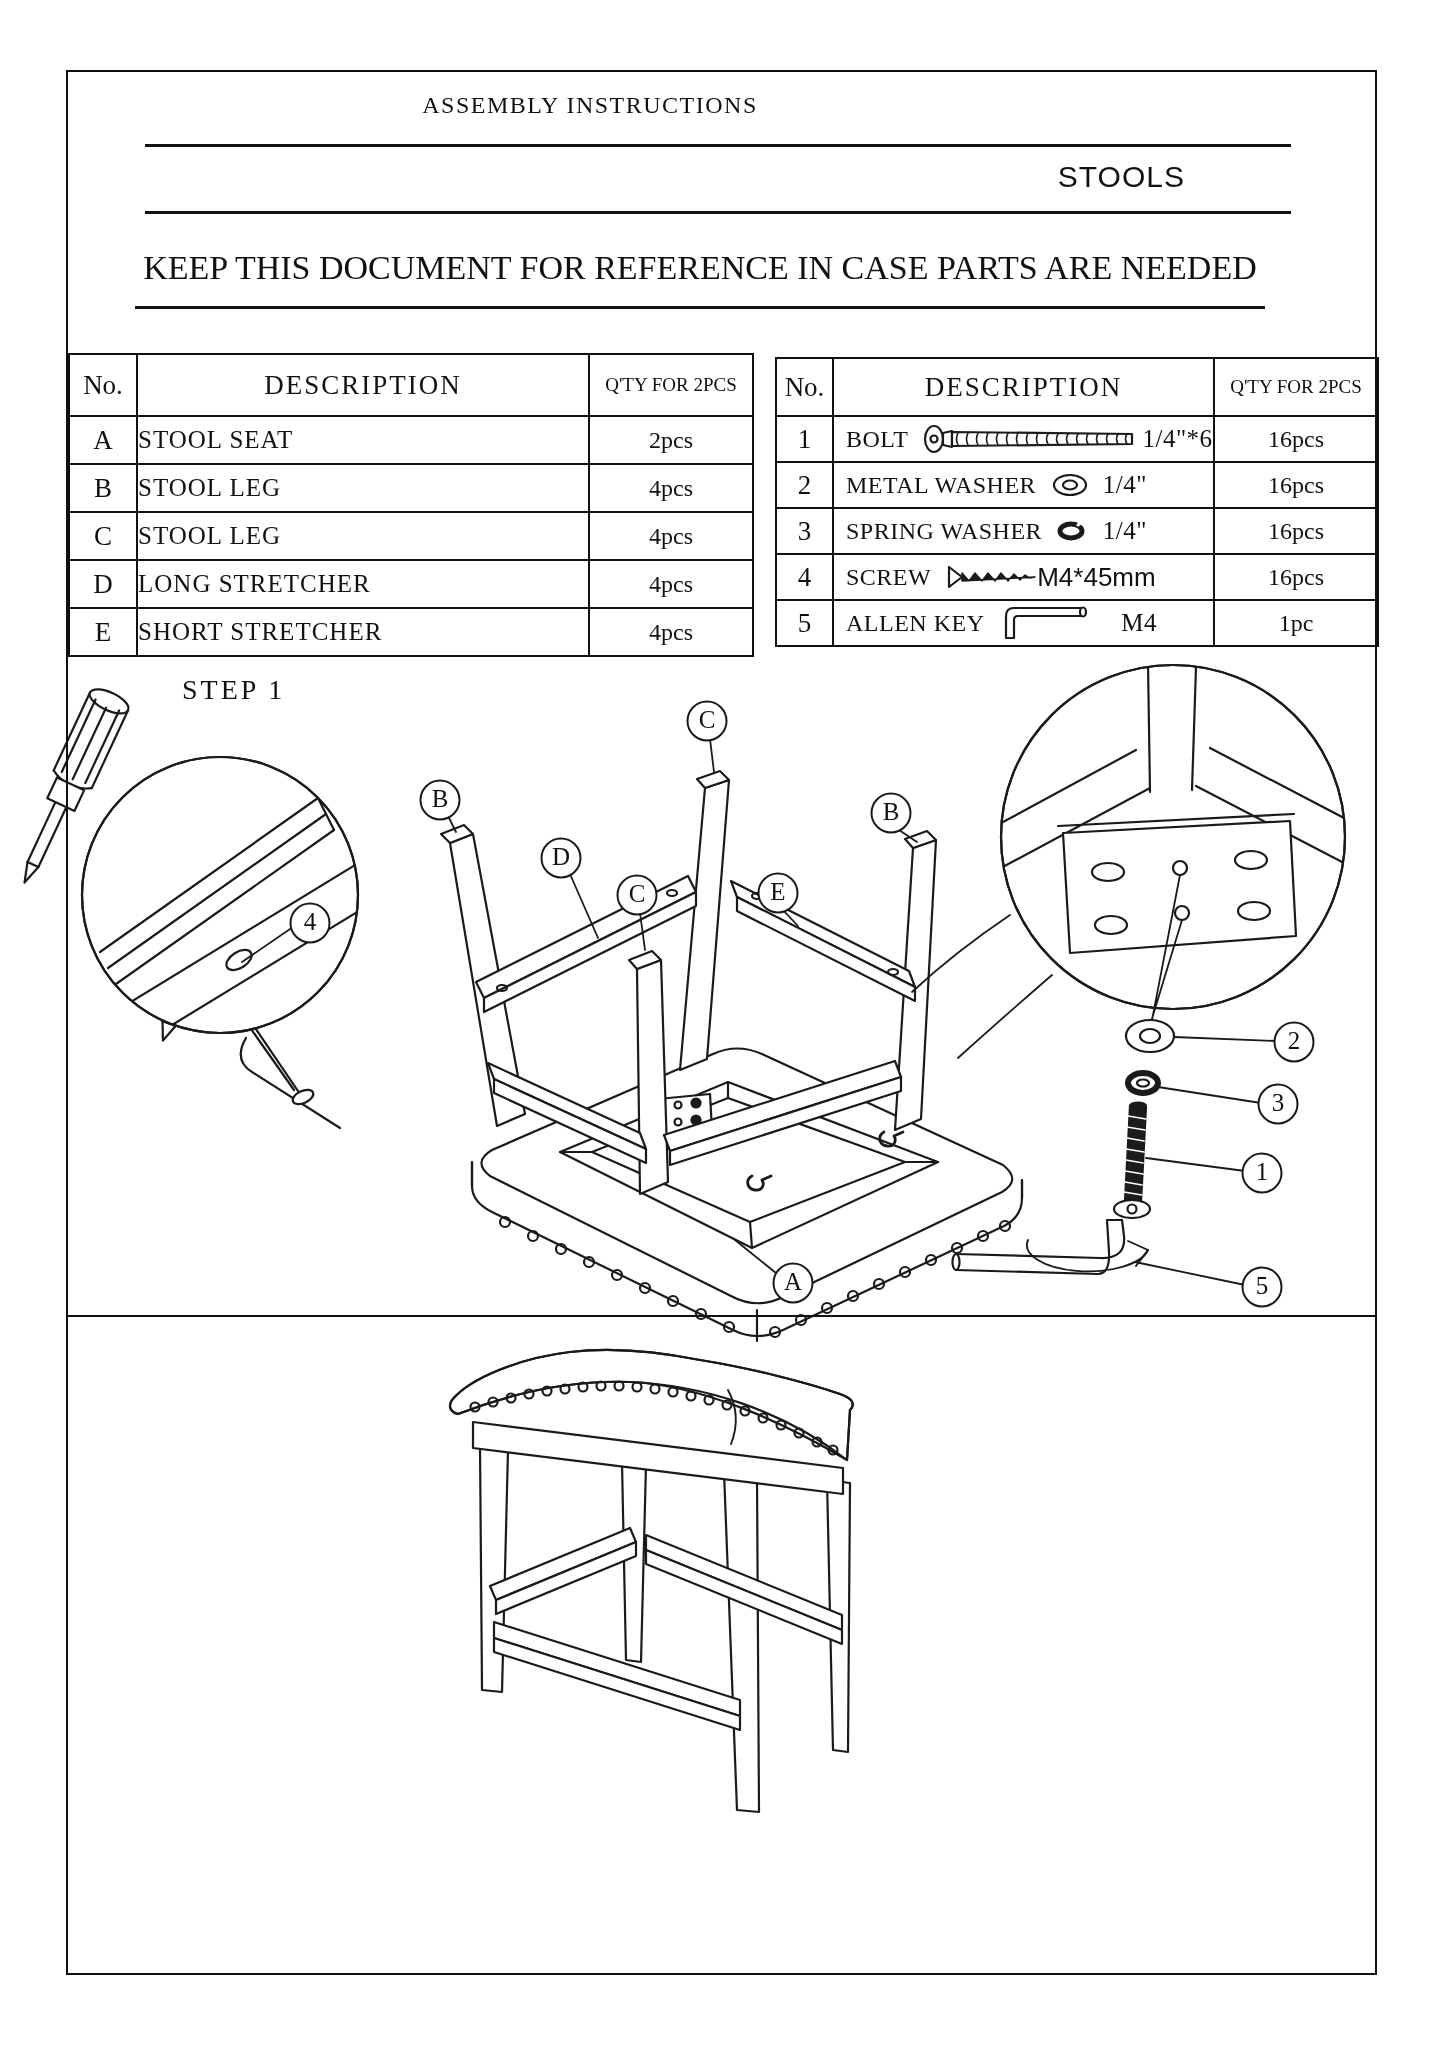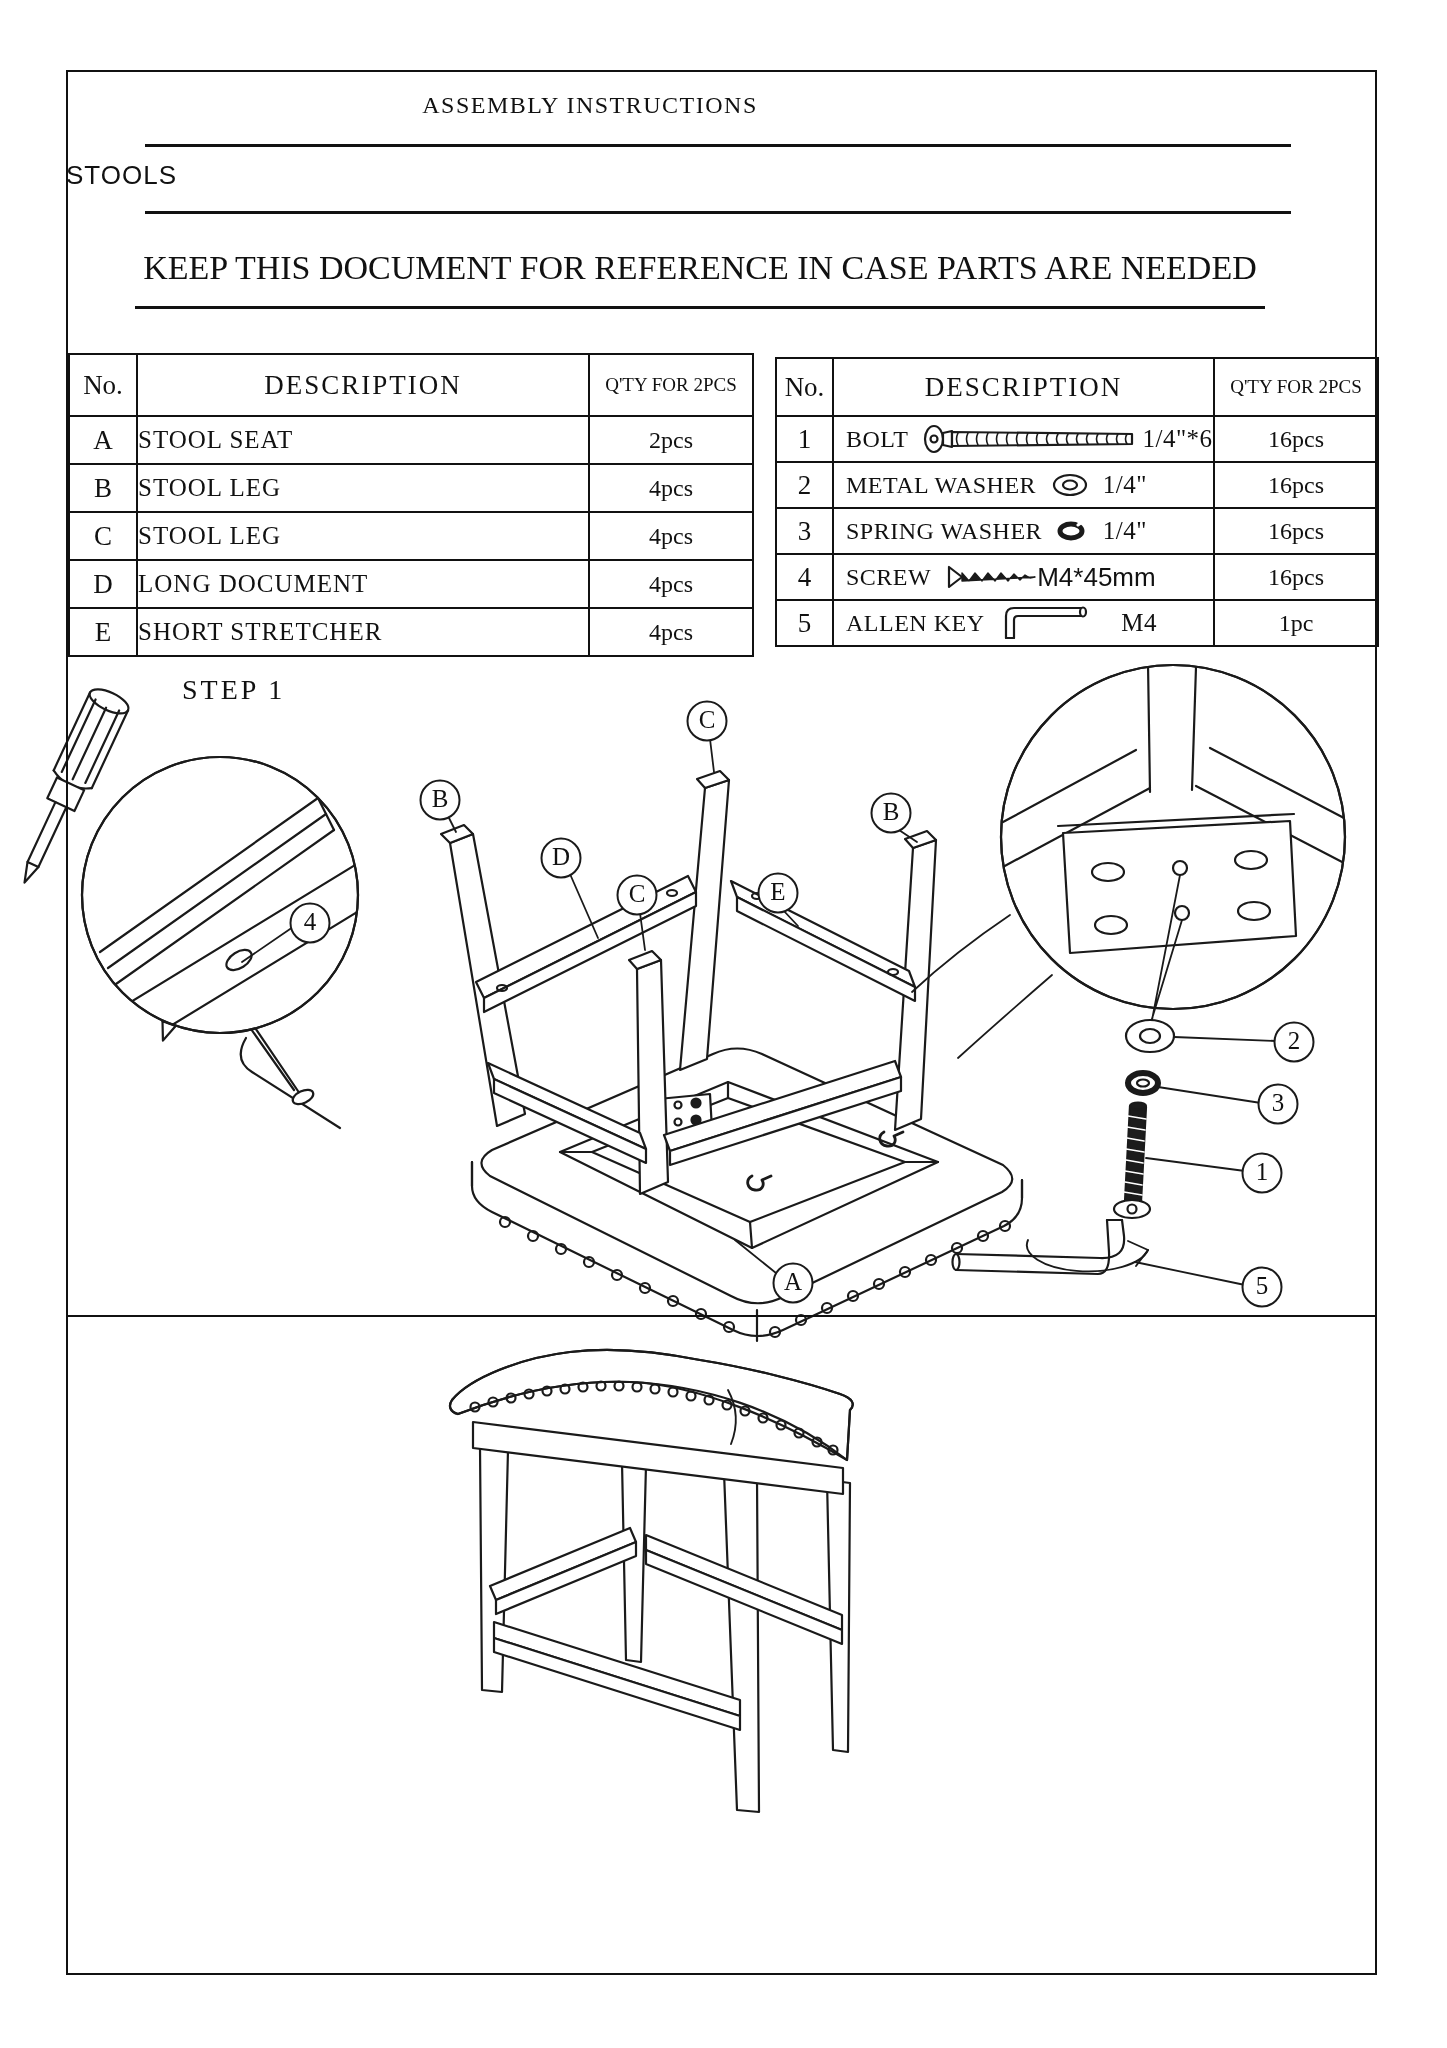--- a/index.html
+++ b/index.html
@@ -5,22 +5,22 @@
   html,body{margin:0;padding:0;background:#fff;}
   body{width:1447px;height:2048px;position:relative;overflow:hidden;
        font-family:"Liberation Serif", serif; color:#111;}
   .page-border{position:absolute;left:66px;top:70px;width:1307px;height:1901px;
        border:2px solid #111;}
   .divider{position:absolute;left:66px;top:1315px;width:1311px;height:2px;background:#111;}
   .doc-title{position:absolute;left:52px;top:92px;width:1076px;text-align:center;
        font-size:24px;letter-spacing:1.5px;font-family:"Liberation Serif",serif;}
   .rule{position:absolute;left:145px;width:1146px;height:3px;background:#111;}
   .r1{top:144px;} .r2{top:211px;}
-  .doc-subtitle{position:absolute;left:66px;top:160px;width:1119px;text-align:left;
-       font-size:26px;letter-spacing:1px;font-family:"Liberation Sans",sans-serif;}
+  .doc-subtitle{position:absolute;left:66px;top:160px;width:1119px;text-align:right;
+       font-size:30px;letter-spacing:1px;font-family:"Liberation Sans",sans-serif;}
   .warnings{position:absolute;left:60px;top:246px;width:1280px;text-align:center;
        font-size:34px;line-height:44px;}
   .warnings span{display:inline-block;border-bottom:3px solid #111;padding:0 8px 16px 8px;}
   table.tbl{position:absolute;border-collapse:collapse;table-layout:fixed;background:transparent;}
   table.tbl th, table.tbl td{border:2.5px solid #111;padding:0;overflow:hidden;}
   th.h-no{font-size:27px;font-weight:normal;text-align:center;}
   th.h-desc{font-size:27px;font-weight:normal;text-align:center;letter-spacing:2px;}
   th.h-qty{font-size:19px;font-weight:normal;text-align:center;}
   td.c-no{font-size:27px;text-align:center;}
   td.c-desc{font-size:25px;text-align:left;padding-left:16px;letter-spacing:1px;}
@@ -299,21 +299,21 @@
       <td class="c-desc">STOOL LEG</td>
       <td class="c-qty">4pcs</td>
     </tr>
     <tr style="height:48px">
       <td class="c-no">C</td>
       <td class="c-desc">STOOL LEG</td>
       <td class="c-qty">4pcs</td>
     </tr>
     <tr style="height:48px">
       <td class="c-no">D</td>
-      <td class="c-desc">LONG DOCUMENT</td>
+      <td class="c-desc">LONG STRETCHER</td>
       <td class="c-qty">4pcs</td>
     </tr>
     <tr style="height:48px">
       <td class="c-no">E</td>
       <td class="c-desc">SHORT STRETCHER</td>
       <td class="c-qty">4pcs</td>
     </tr>
   </tbody>
 </table>
 

